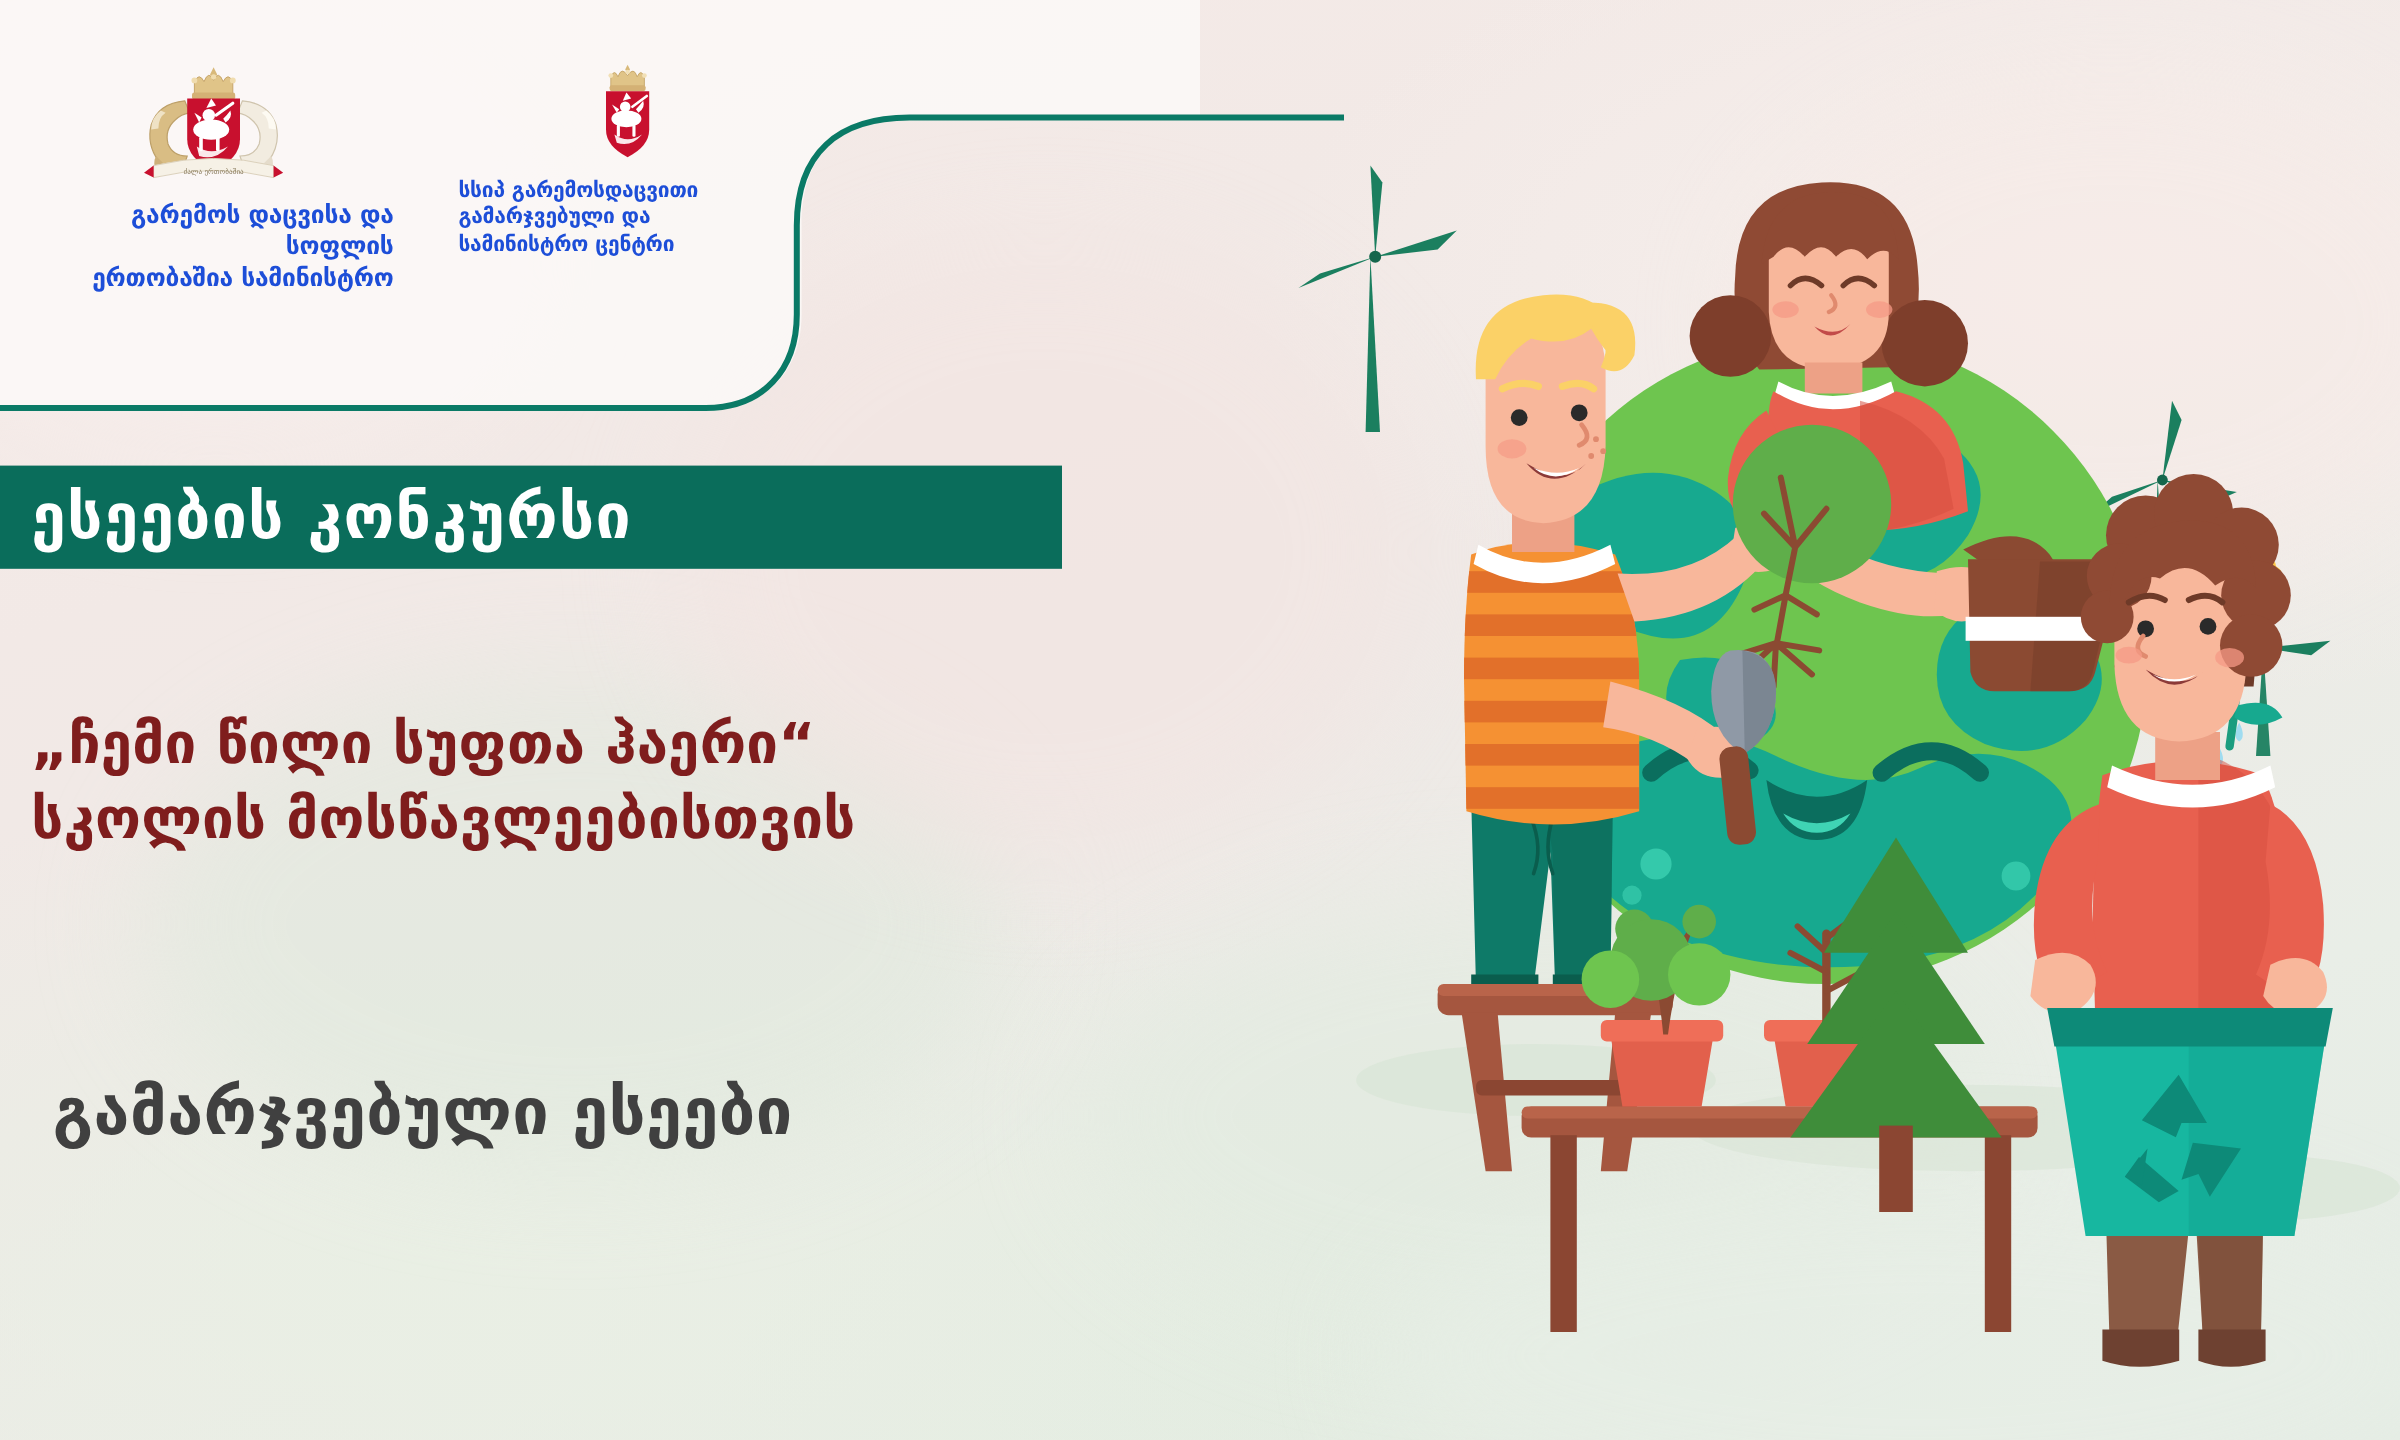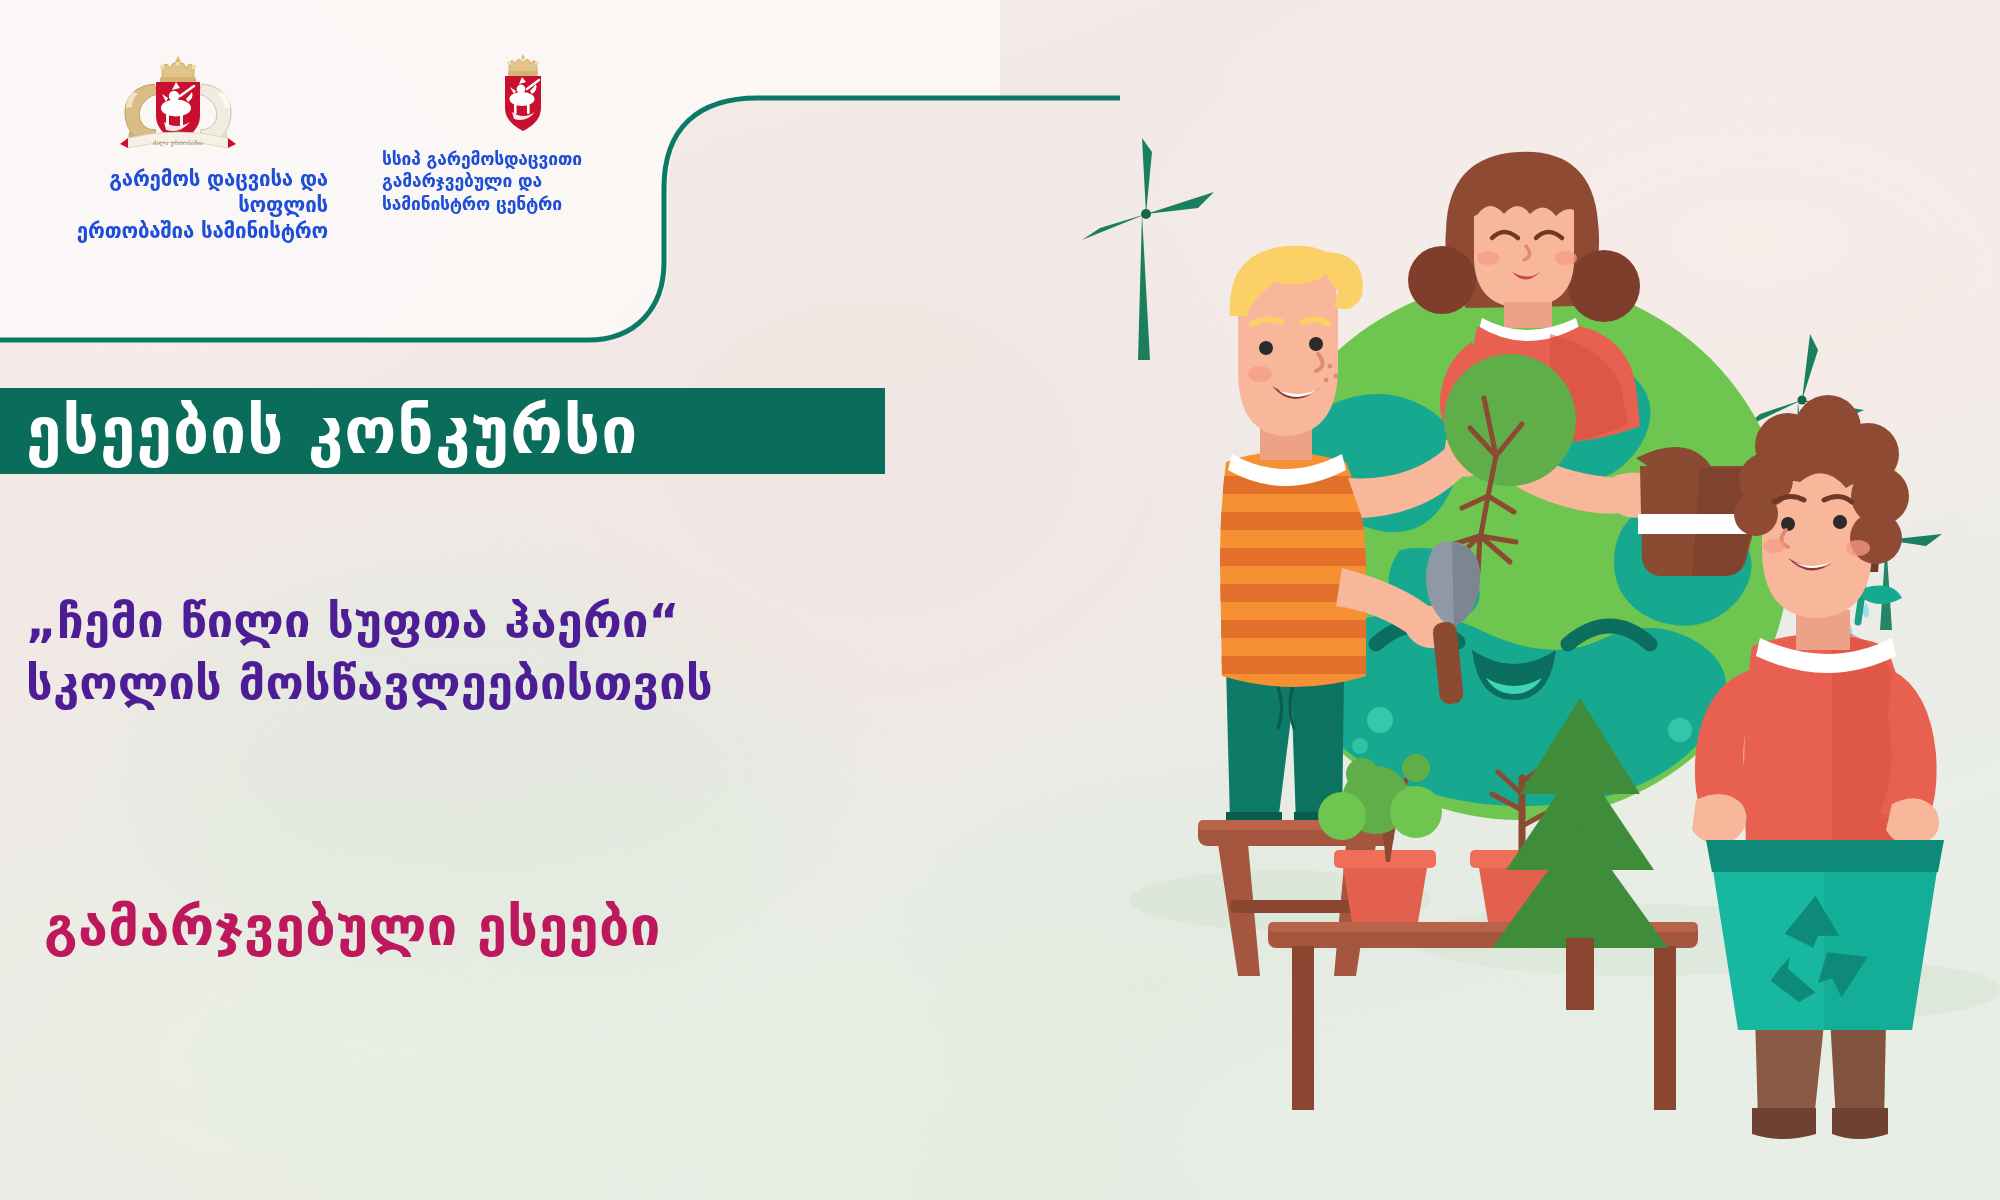--- a/index.html
+++ b/index.html
@@ -65,43 +65,43 @@
   .logo-2 .logo-text { font-size:17.5px; text-align:left; margin-left:4px; margin-top:14px; }
 
   
   .banner {
     position:absolute; left:0; top:388px; width:885px; height:86px;
     background:#0a6d5b;
     display:flex; align-items:center;
   }
   .banner-text {
     color:#ffffff;
-    font-size:64px;
+    font-size:52px;
     font-weight:700;
     letter-spacing:1px;
     padding-left:26px;
     line-height:1;
     white-space:nowrap;
   }
 
   
   .subtitle {
     position:absolute; left:26px; top:590px; width:950px;
-    color:#4c1d95;
+    color:#7f1d1d;
     font-size:47px;
     font-weight:700;
     line-height:1.32;
     letter-spacing:.2px;
   }
   .subtitle .ln { display:block; white-space:nowrap; }
 
   
   .footline {
     position:absolute; left:44px; top:895px; width:1000px;
-    color:#be185d;
+    color:#404040;
     font-size:54px;
     font-weight:700;
     letter-spacing:.4px;
     white-space:nowrap;
   }
 
   
   .illo { position:absolute; left:1080px; top:110px; width:920px; height:1090px; }
   .illo svg { display:block; width:100%; height:100%; }
 </style>

